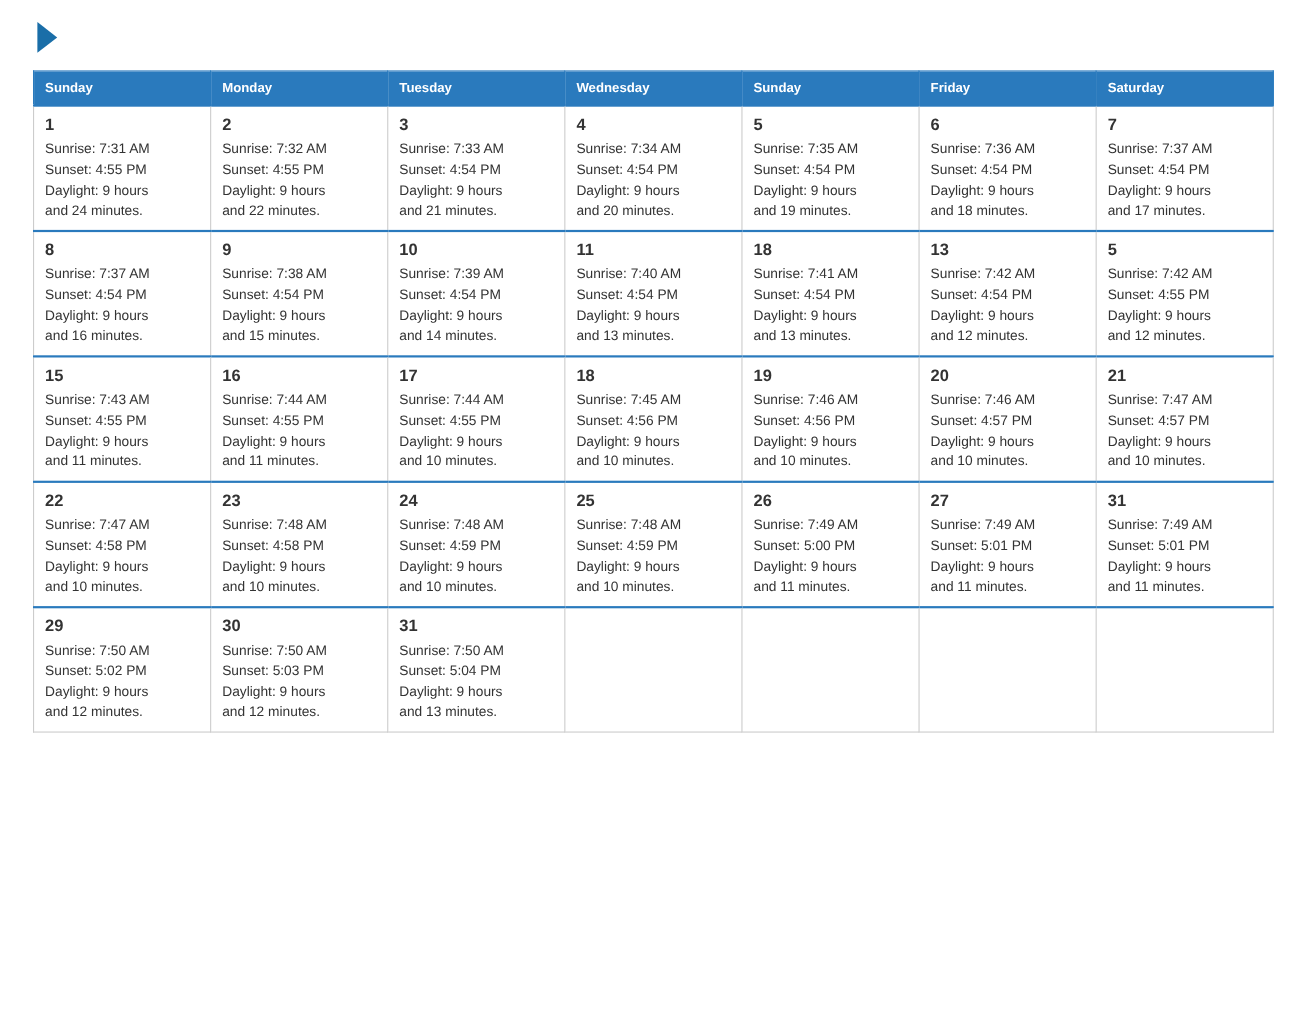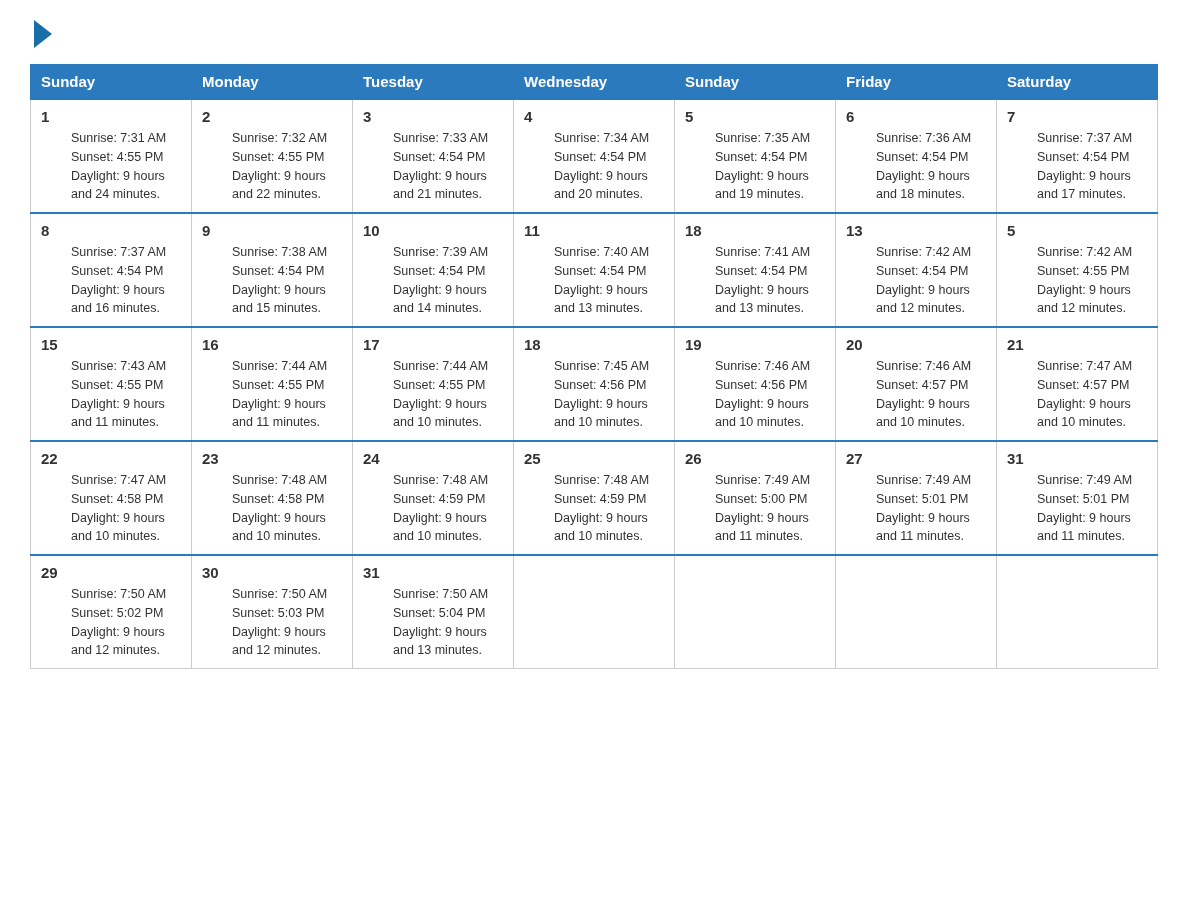--- a/index.html
+++ b/index.html
@@ -60,21 +60,21 @@
     }
     table {
       width: 100%;
       border-collapse: collapse;
       table-layout: fixed;
     }
     thead th {
       background-color: #2a7abd;
       color: #fff;
       padding: 8px 10px;
-      font-size: 15px;
+      font-size: 12px;
       font-weight: bold;
       text-align: left;
       border: 1px solid #2a7abd;
     }
     tbody td {
       vertical-align: top;
       padding: 8px 10px;
       font-size: 13px;
       color: #333;
       border: 1px solid #ccc;
@@ -87,21 +87,20 @@
     .day-number {
       font-size: 15px;
       font-weight: bold;
       margin-bottom: 4px;
       display: block;
     }
     .day-info {
       font-size: 12.5px;
       line-height: 1.5;
       color: #333;
-      margin-left: 30px;
     }
     .empty-cell {
       border-top: 2px solid #2a7abd;
     }
   </style>
 </head>
 <body>
 
 <div class="header">
   <div class="logo">

